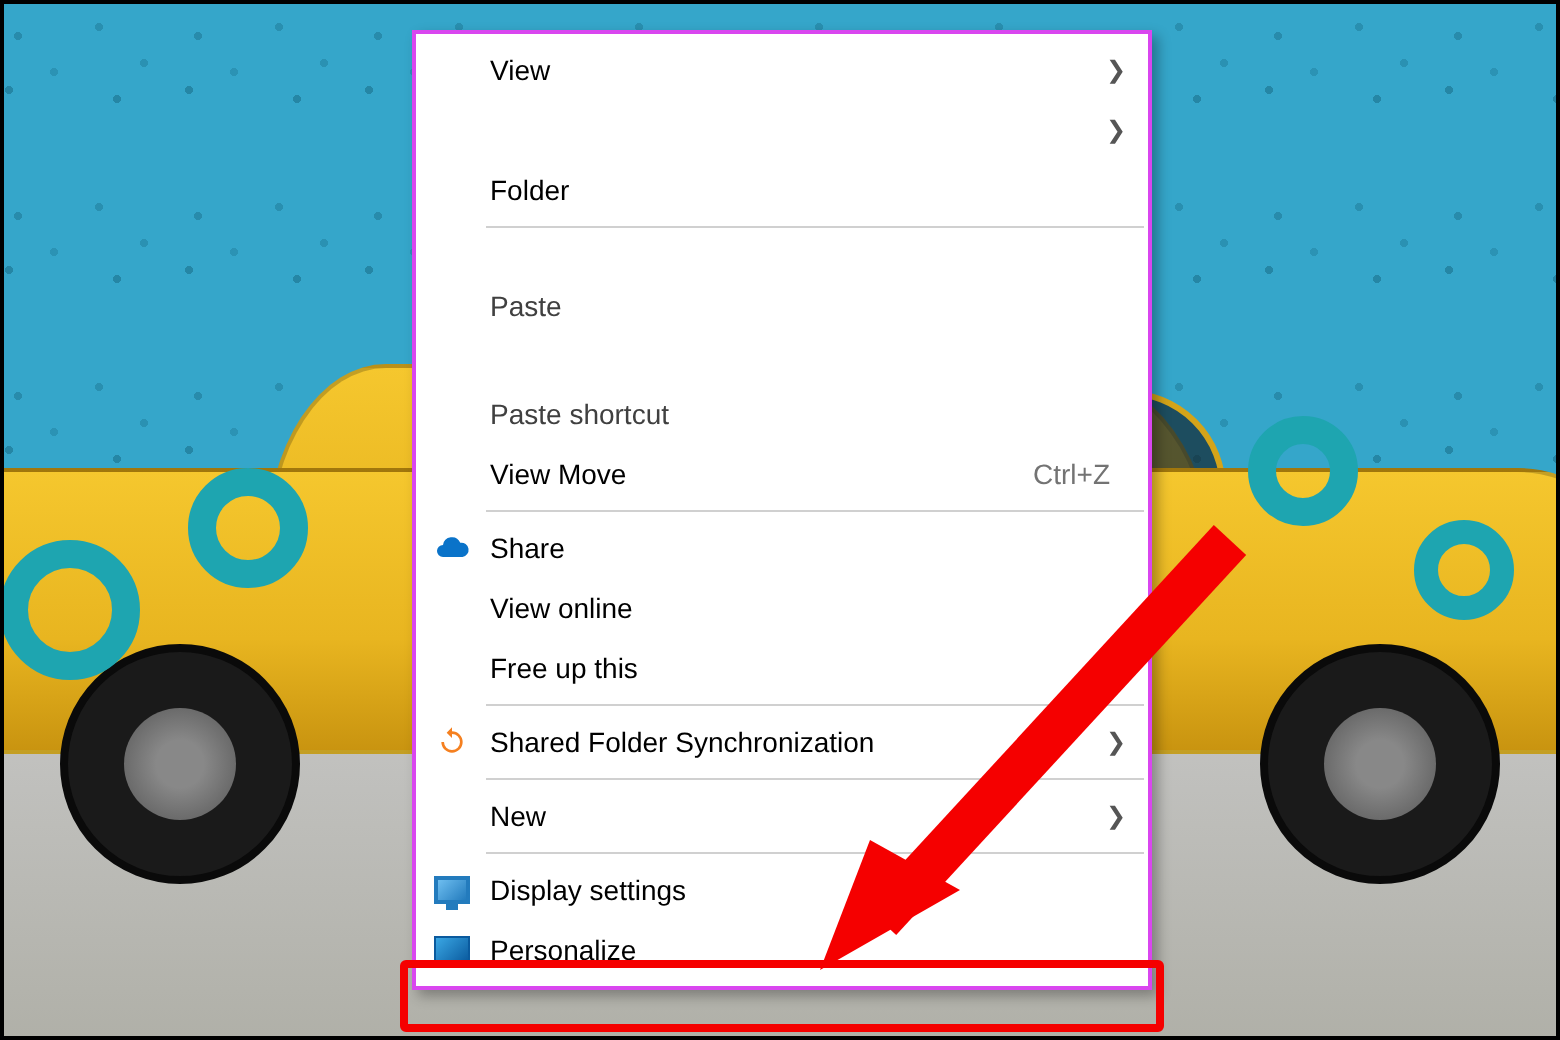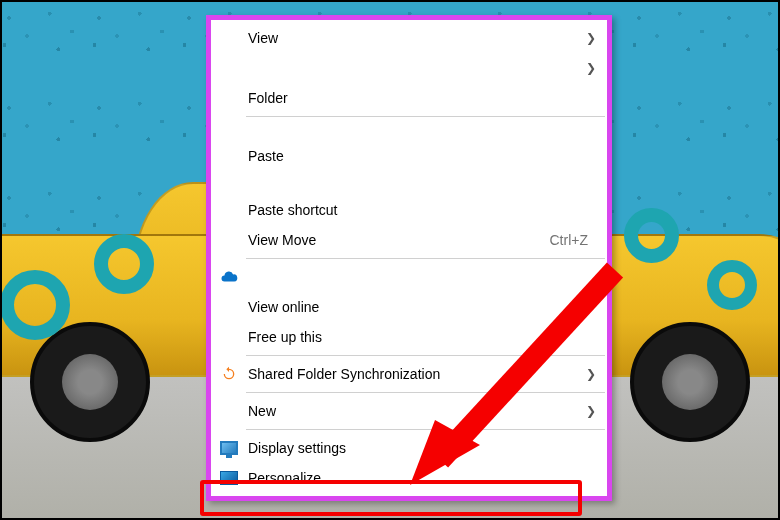--- a/index.html
+++ b/index.html
@@ -115,36 +115,36 @@
       position: absolute;
       inset: 0;
       border: 2px solid #000;
       pointer-events: none;
     }
 
     .context-menu {
       position: absolute;
       top: 15px;
       left: 206px;
-      width: 406px;
+      width: 370px;
       background: #fff;
-      border: 5px solid #d946ef;
+      border: 2px solid #d946ef;
       box-shadow: 3px 3px 6px rgba(0,0,0,0.3);
       padding: 3px 1px;
     }
     .menu-item {
       display: flex;
       align-items: center;
       height: 30px;
       padding: 0 10px 0 36px;
       position: relative;
       color: #000;
     }
     .menu-item.disabled {
-      color: #000000;
+      color: #404040;
       margin-top: 24px;
     }
     .menu-label {
       flex: 1;
     }
     .menu-shortcut {
       color: #737373;
       padding-right: 8px;
     }
     .menu-chevron {
@@ -245,20 +245,21 @@
   </div>
 
   <div class="menu-divider"></div>
 
   <div class="menu-item">
     <span class="menu-icon icon-cloud">
       <svg width="18" height="18" viewBox="0 0 24 24">
           <path fill="#0a73c9" d="M19 18H6a4 4 0 0 1 0-8 6 6 0 0 1 11.5-1.5A4.5 4.5 0 0 1 19 18z"></path>
         </svg>
     </span>
+    <span class="menu-label">Share</span>
   </div>
   <div class="menu-item">
     <span class="menu-label">View online</span>
   </div>
   <div class="menu-item">
     <span class="menu-label">Free up this</span>
   </div>
 
   <div class="menu-divider"></div>
 

